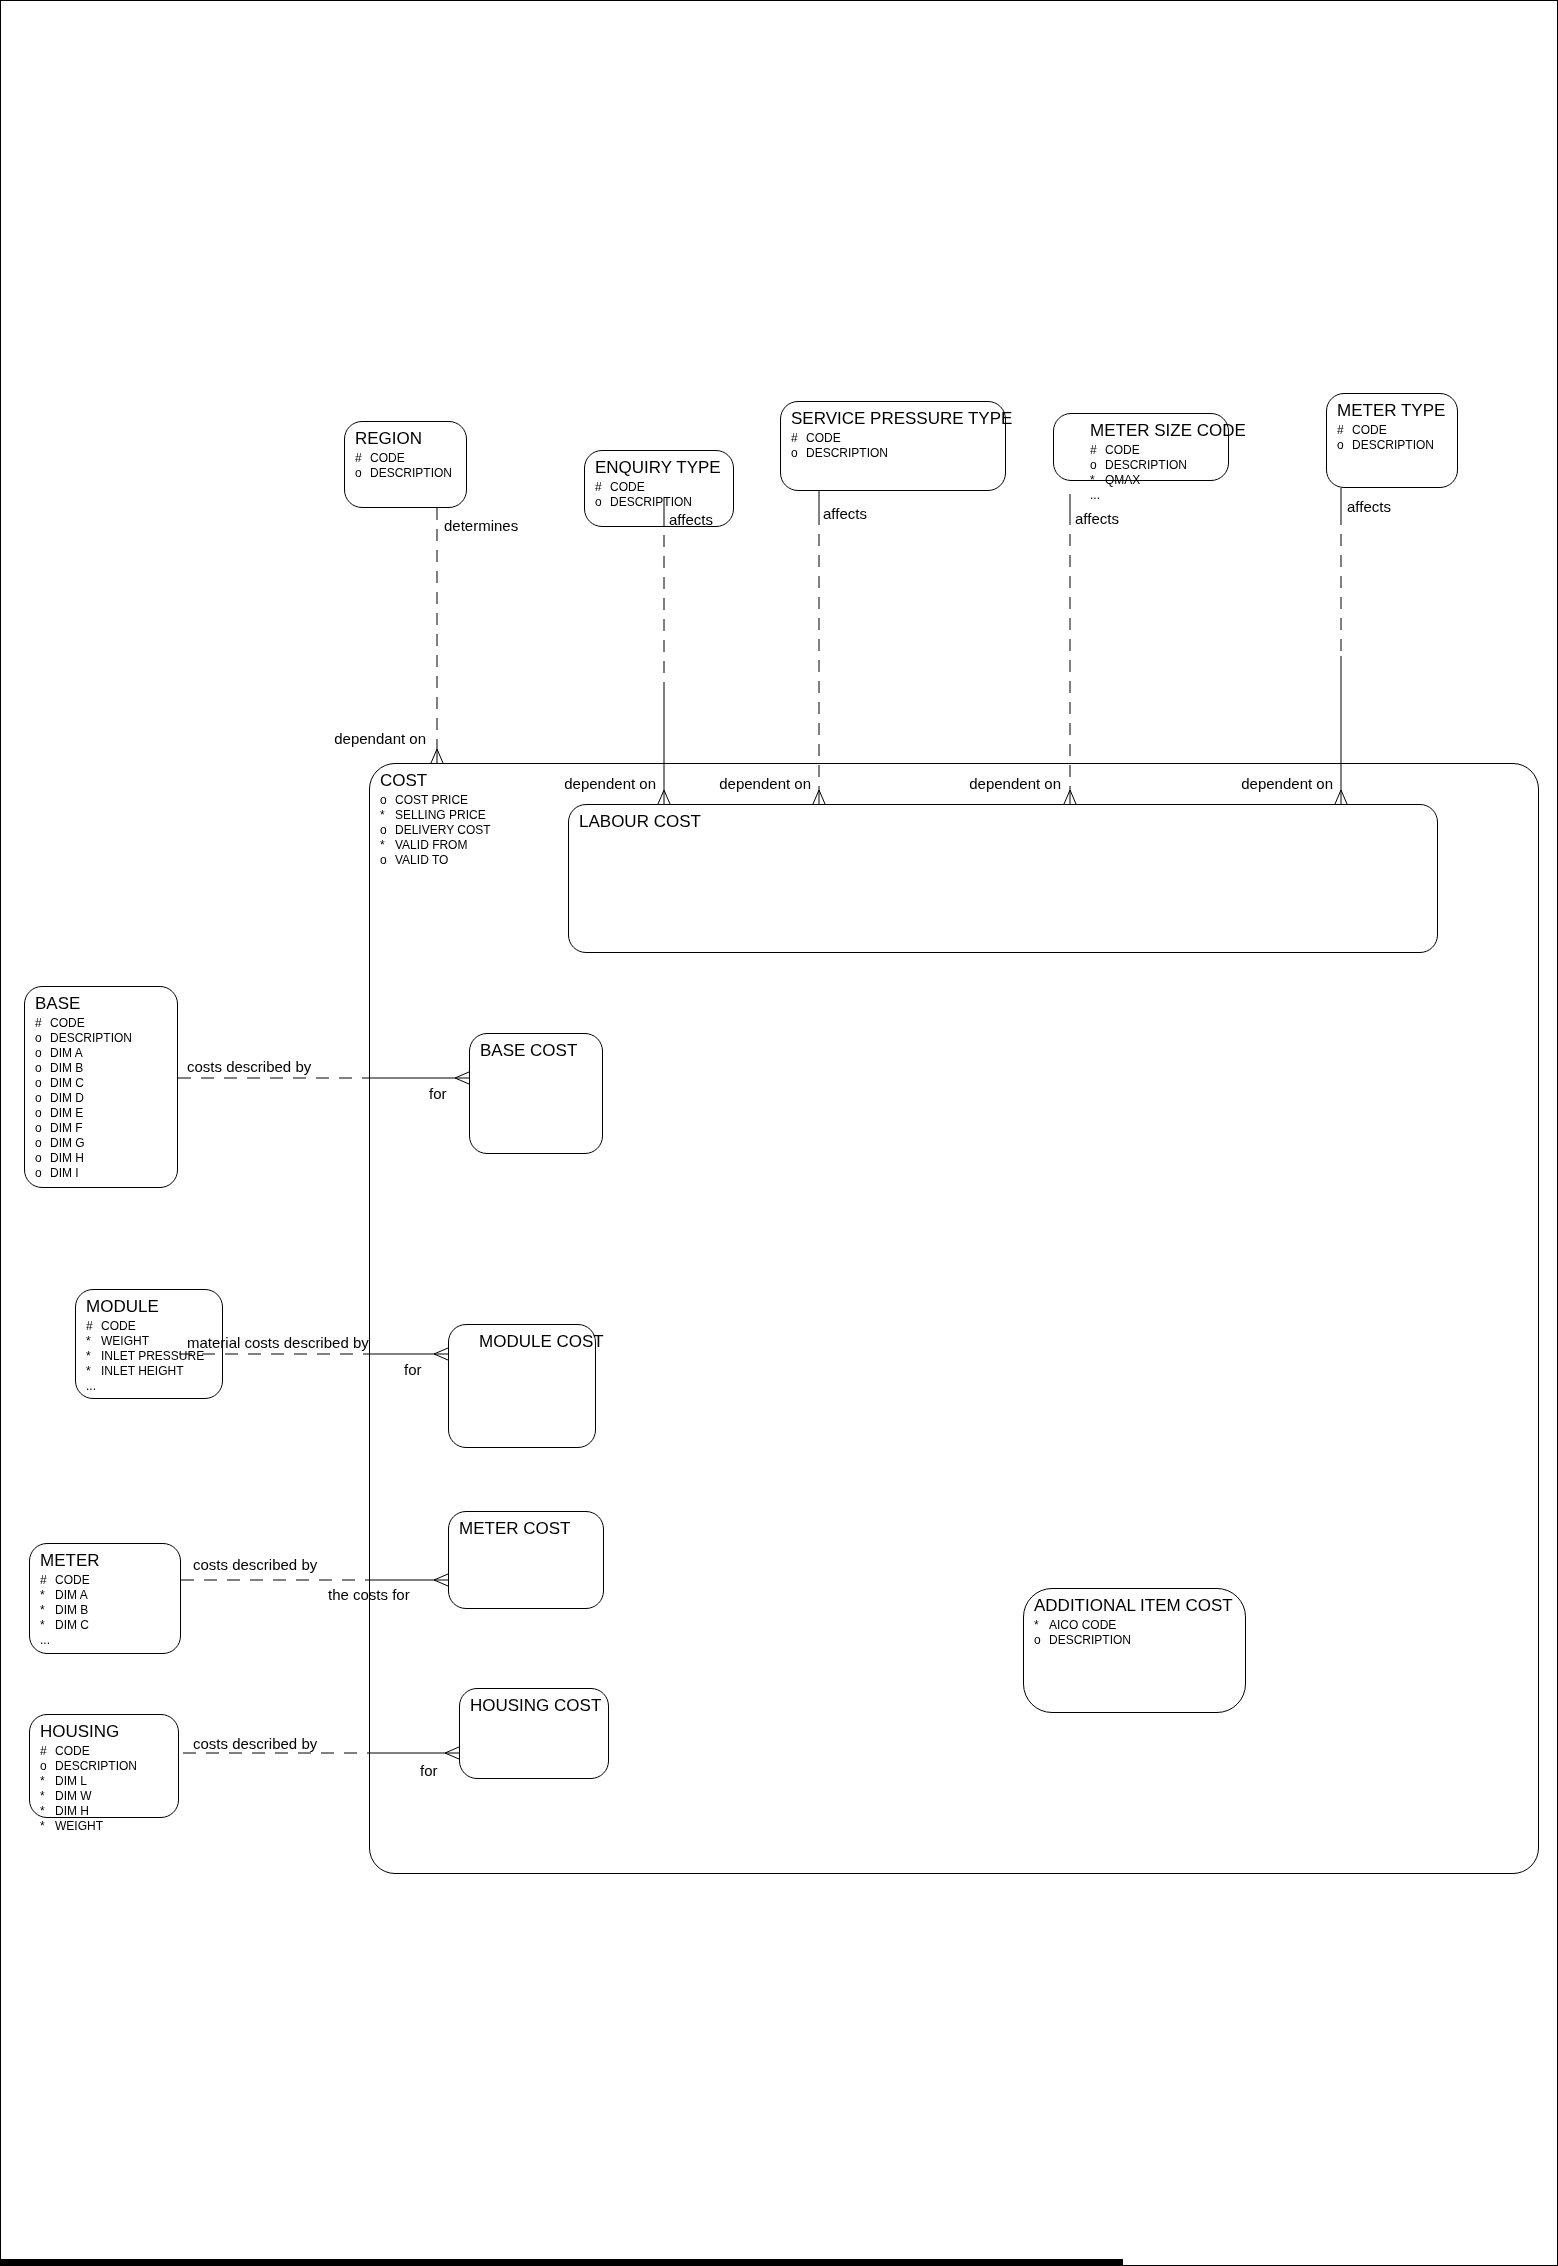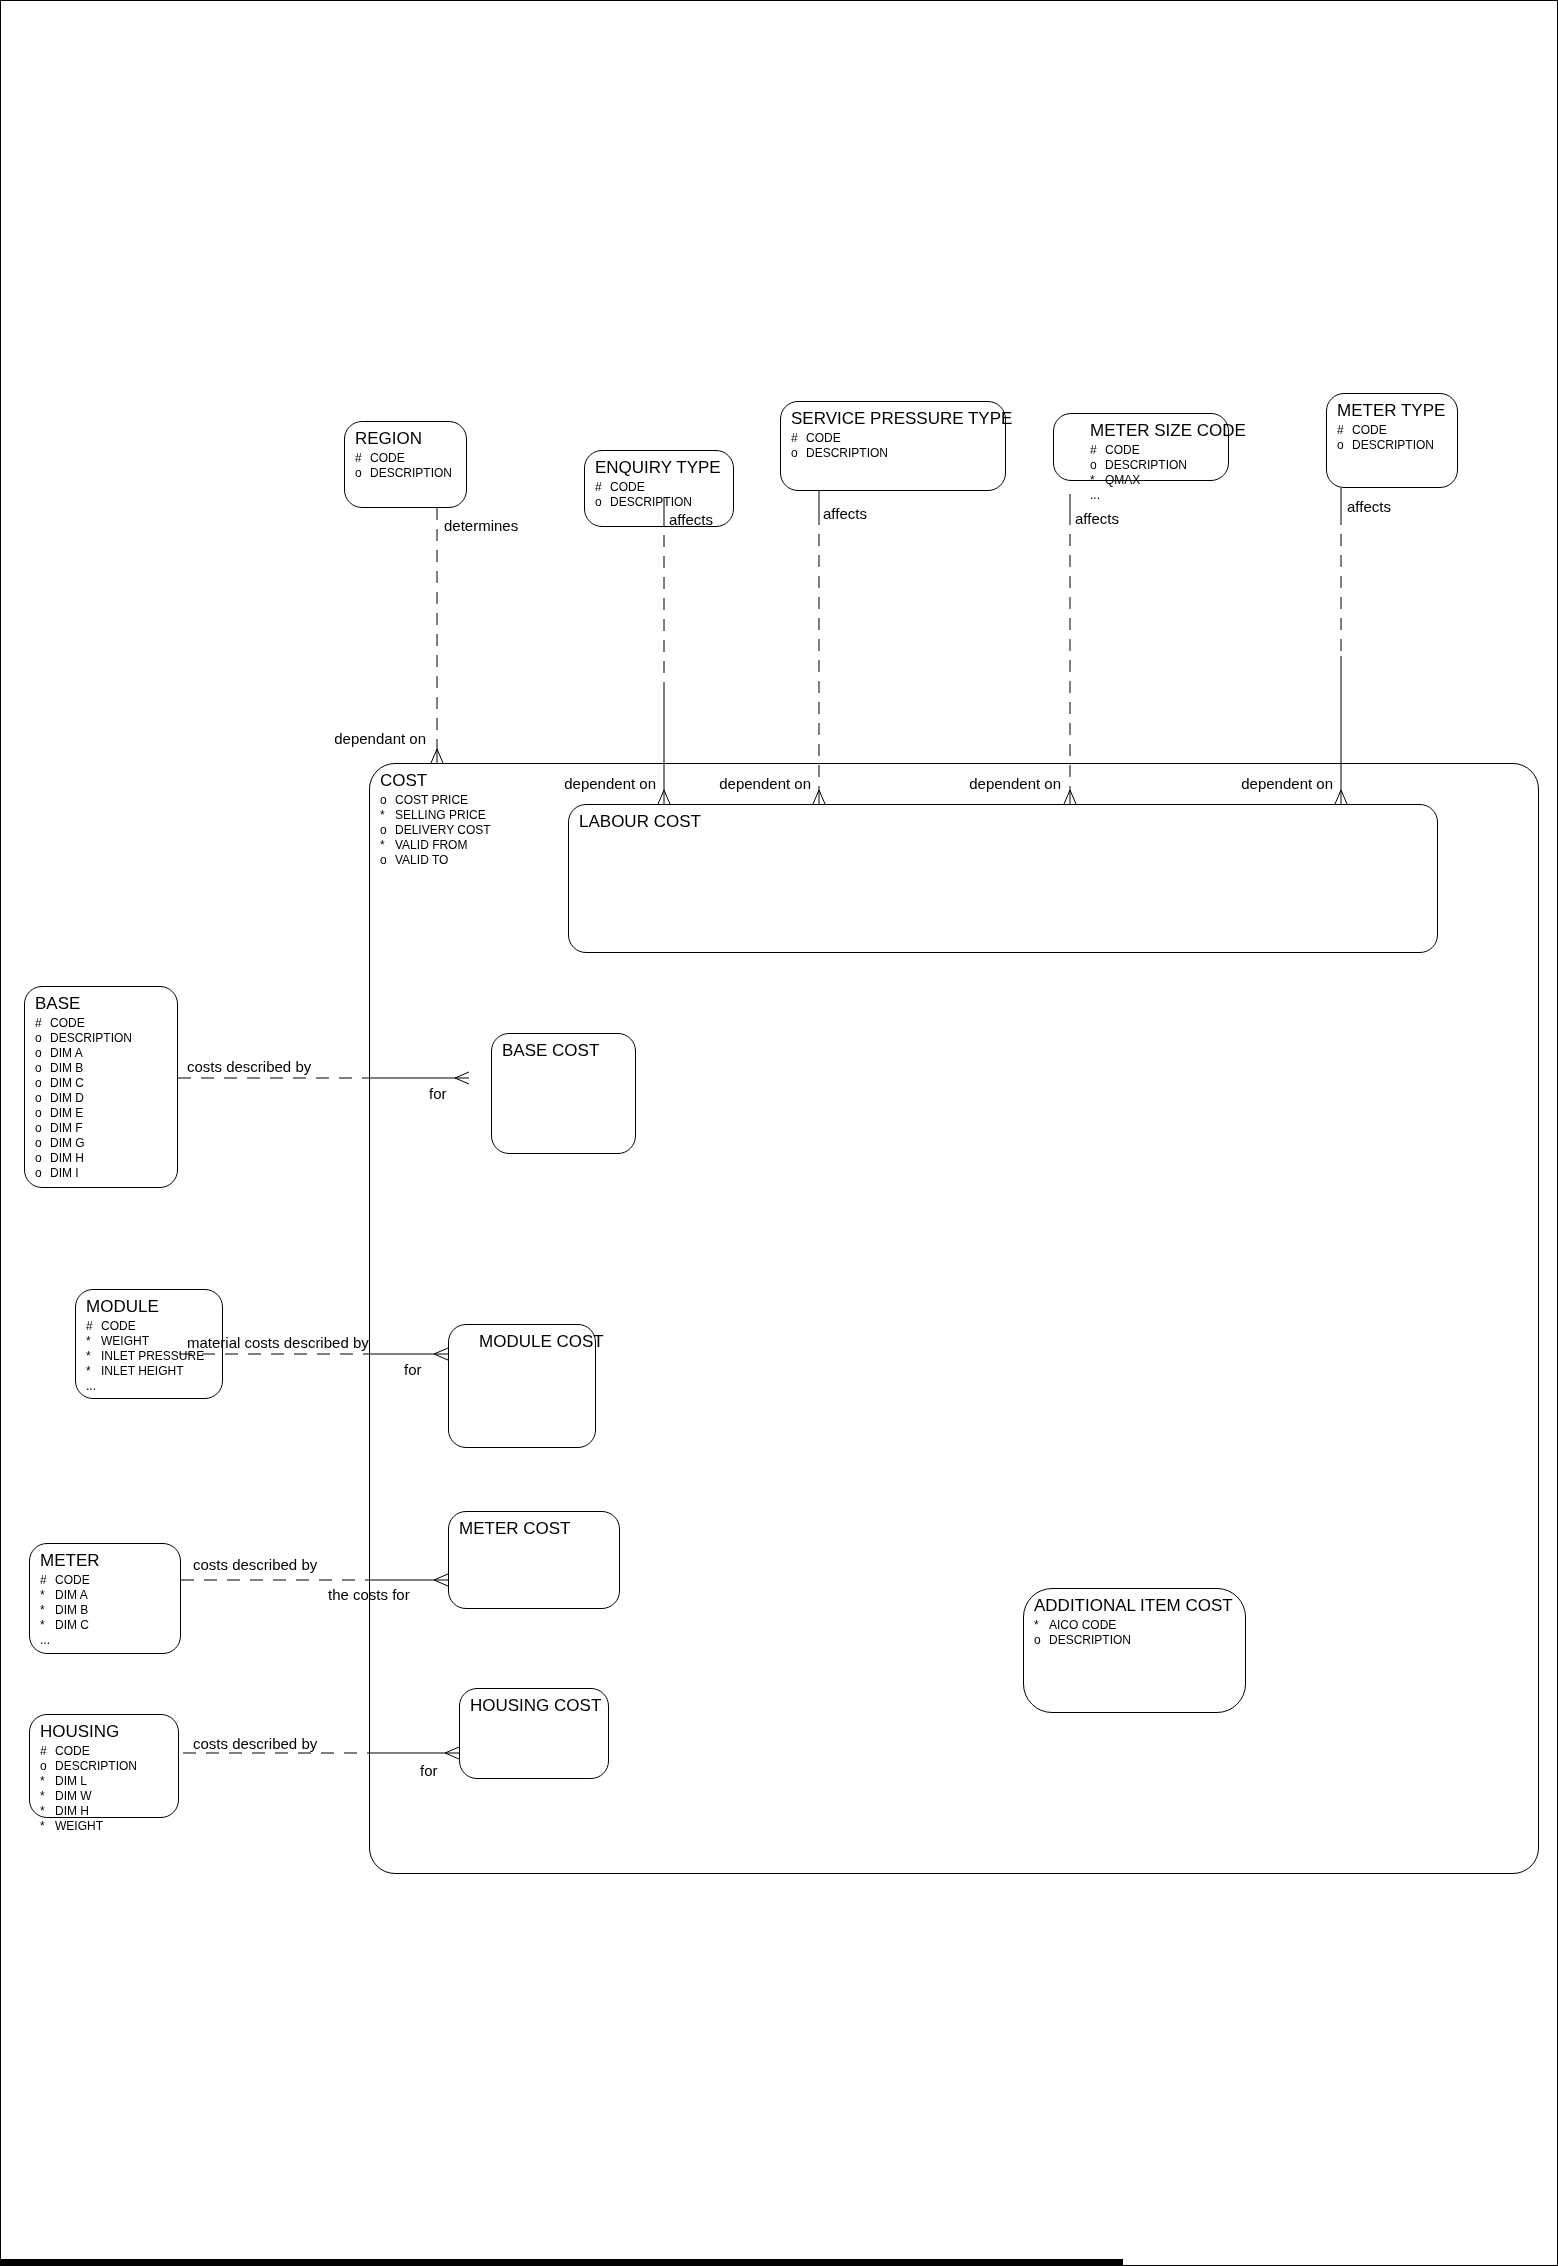--- a/index.html
+++ b/index.html
@@ -49,27 +49,27 @@
           <span class="attr-prefix">o</span>
           <span class="attr-name">VALID TO</span>
         </div>
       </div>
   </div>
 
   <div class="entity" style="left:567px;top:803px;width:870px;height:149px;">
     <div class="entity-title">LABOUR COST</div>
   </div>
 
-  <div class="entity" style="left:468px;top:1032px;width:145px;height:121px;margin-left:22px;">
+  <div class="entity" style="left:468px;top:1032px;width:134px;height:121px;">
     <div class="entity-title">BASE COST</div>
   </div>
   <div class="entity" style="left:447px;top:1323px;width:148px;height:124px;padding-left:30px;">
     <div class="entity-title">MODULE COST</div>
   </div>
-  <div class="entity" style="left:447px;top:1510px;width:172px;height:98px;">
+  <div class="entity" style="left:447px;top:1510px;width:156px;height:98px;">
     <div class="entity-title">METER COST</div>
   </div>
   <div class="entity" style="left:458px;top:1687px;width:150px;height:91px;">
     <div class="entity-title">HOUSING COST</div>
   </div>
   <div class="entity" style="left:1022px;top:1587px;width:223px;height:125px;border-radius:29px;">
     <div class="entity-title">ADDITIONAL ITEM COST</div>
     <div>
         <div class="attr-row">
           <span class="attr-prefix">*</span>

